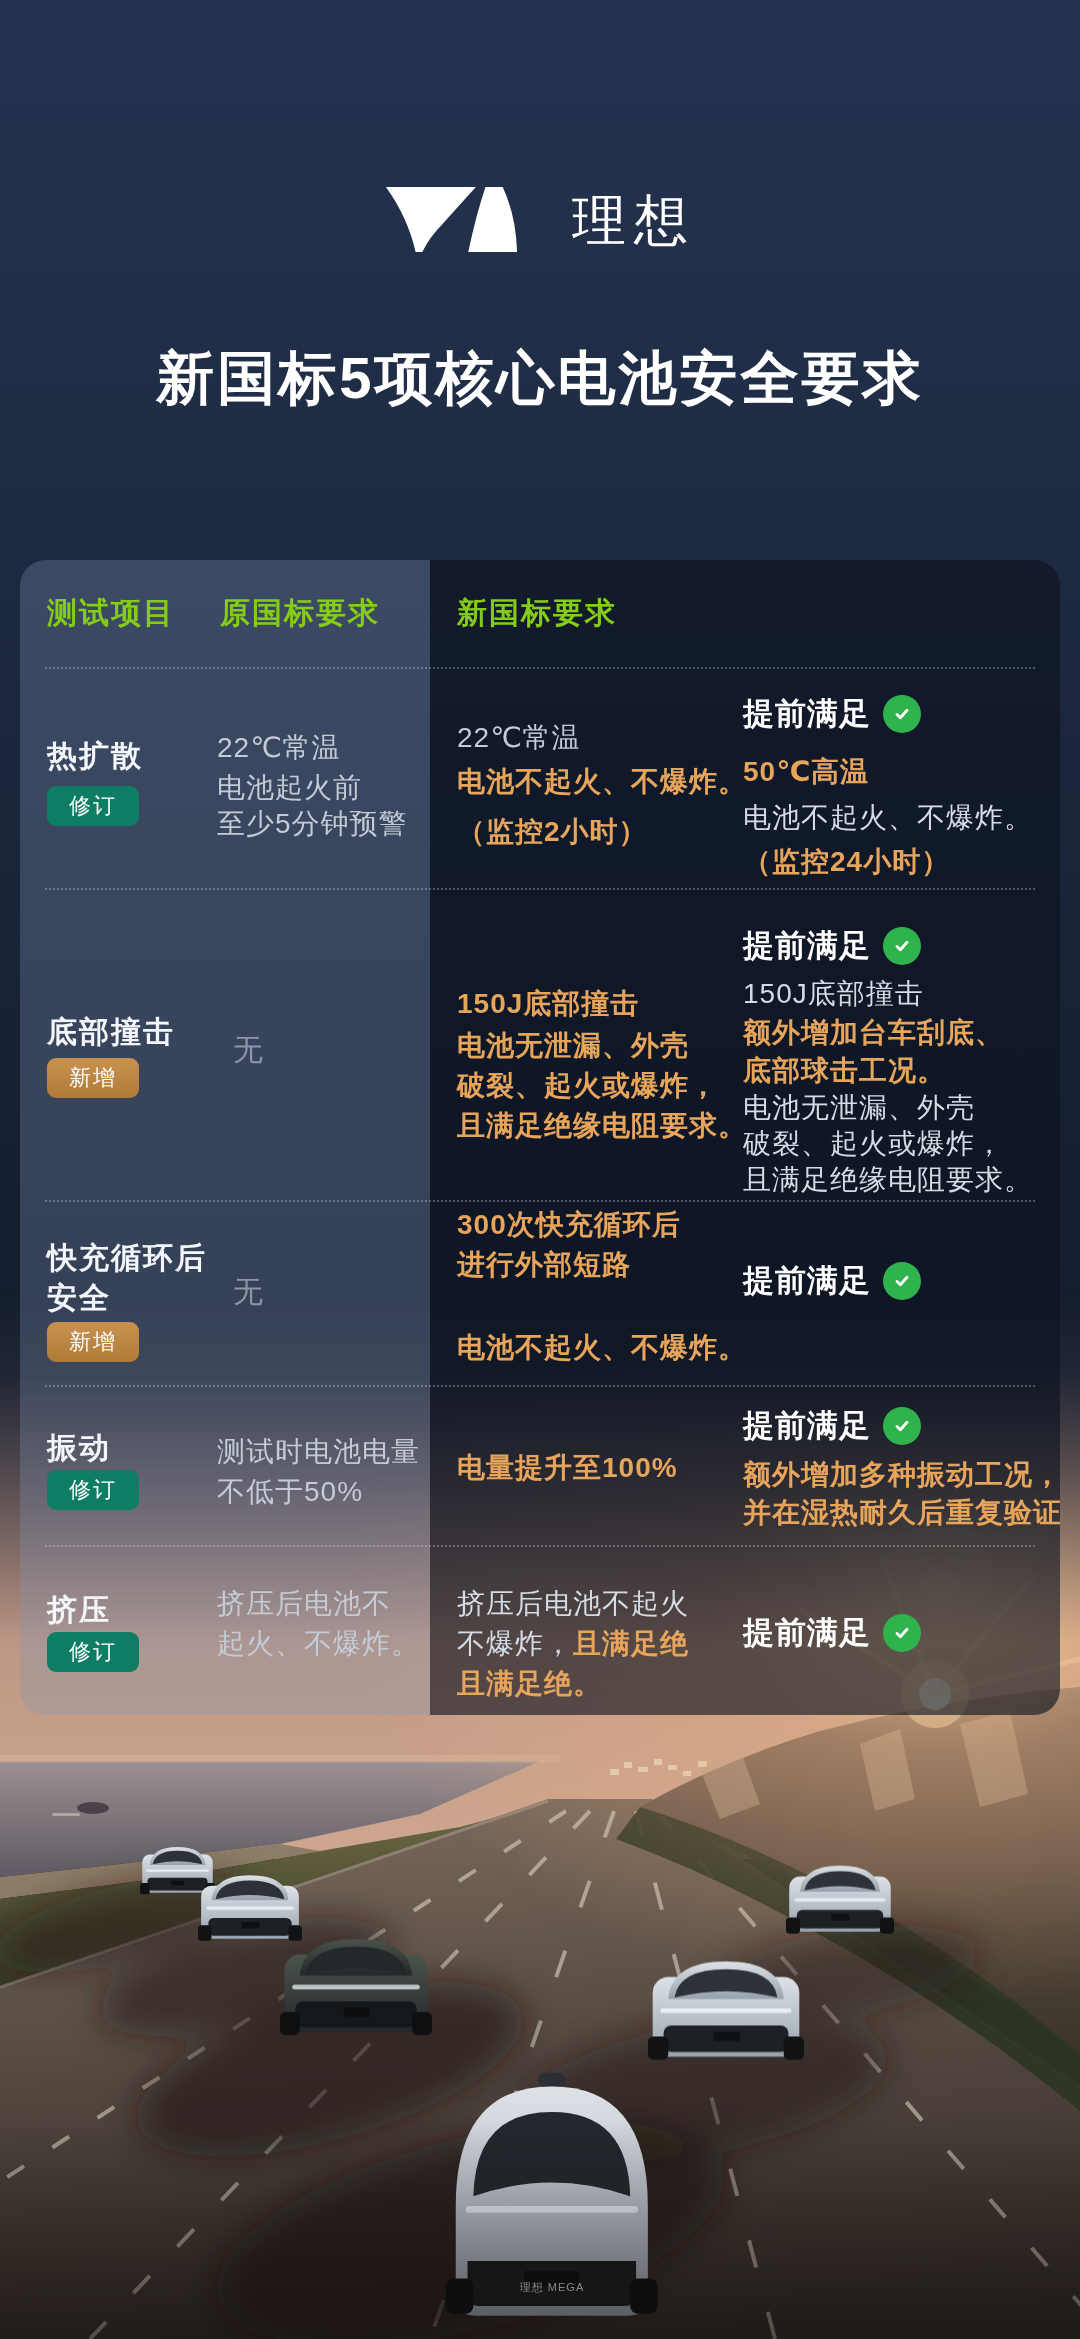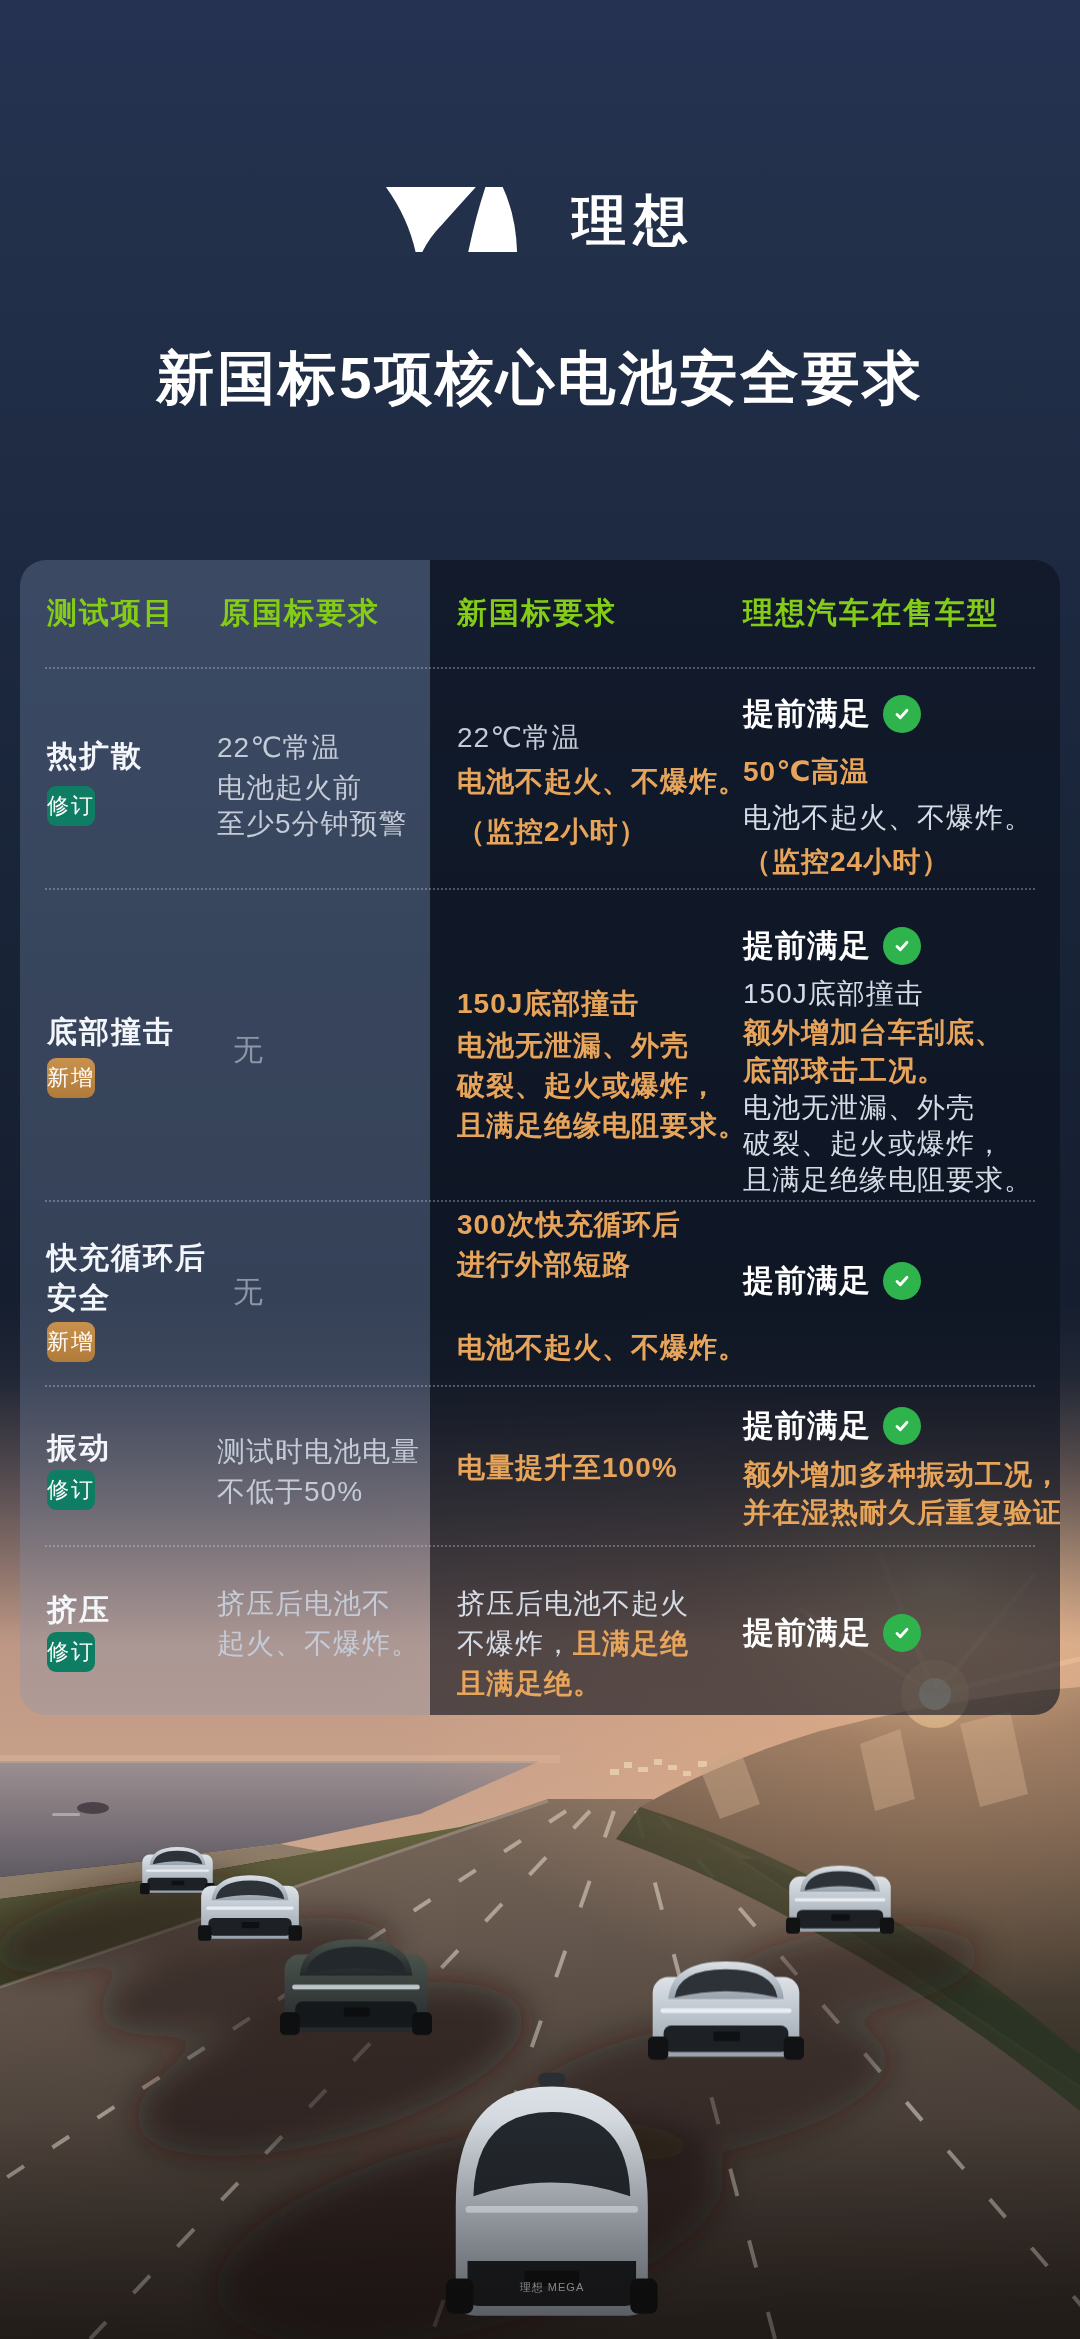--- a/index.html
+++ b/index.html
@@ -8,21 +8,21 @@
 
   
   .bg-top{position:absolute;left:0;top:0;width:1080px;height:1300px;
     background:linear-gradient(180deg,#253252 0%,#22304a 18%,#1d2940 45%,#182336 75%,#151e2f 100%);}
   .scene{position:absolute;left:0;top:1299px;}
   .photo-fade{position:absolute;left:0;top:1299px;width:1080px;height:345px;
     background:linear-gradient(180deg,rgba(21,30,47,1) 0%,rgba(21,30,47,.92) 22%,rgba(21,30,47,.55) 55%,rgba(21,30,47,0) 100%);}
 
   
   .logo{position:absolute;left:0;top:185px;width:1080px;display:flex;justify-content:center;align-items:center;gap:26px;}
-  .logo-word{font-size:54px;font-weight:700;color:#ffffff;letter-spacing:8px;line-height:70px;margin-left:28px;}
+  .logo-word{font-size:54px;font-weight:400;color:#ffffff;letter-spacing:8px;line-height:70px;margin-left:28px;}
 
   
   .title{position:absolute;left:0;top:328px;width:1080px;text-align:center;color:#ffffff;
     font-size:58px;font-weight:700;line-height:99px;letter-spacing:3px;}
 
   
   .card{position:absolute;left:20px;top:560px;width:1040px;height:1155px;border-radius:26px;overflow:hidden;}
   .panel-left{position:absolute;left:0;top:0;width:410px;height:1155px;background:rgba(130,148,182,.30);}
   .panel-right{position:absolute;left:410px;top:0;width:630px;height:1155px;background:rgba(12,18,31,.62);}
   .sep{position:absolute;left:25px;right:25px;height:0;border-top:2px dotted rgba(205,216,235,.33);}
@@ -31,21 +31,21 @@
   .c1{left:27px;} .c2{left:197px;} .c3{left:437px;} .c4{left:723px;}
   .f-head{font-size:30px;font-weight:700;color:#84cc16;letter-spacing:2px;}
   .f-item{font-size:30px;font-weight:700;color:#f3f6fa;line-height:40px;letter-spacing:2px;}
   .f-gray{font-size:28px;color:#c4cbd6;line-height:36px;}
   .f-gray40{font-size:28px;color:#c4cbd6;line-height:40px;}
   .f-dim{font-size:30px;color:#8d95a6;}
   .f-or{font-size:28px;font-weight:700;color:#E7A45B;line-height:40px;}
   .f-or38{font-size:28px;font-weight:700;color:#E7A45B;line-height:38px;}
   .f-light{font-size:28px;color:#d5dbe4;line-height:36px;}
   .f-light40{font-size:28px;color:#d5dbe4;line-height:40px;}
-  .badge{display:inline-block;font-size:22px;color:#ffffff;padding:5px 0;border-radius:9px;letter-spacing:2px;}
+  .badge{display:inline-block;font-size:22px;color:#ffffff;padding:5px 22px;border-radius:9px;letter-spacing:2px;}
   .badge.revised{background:#0E7D63;}
   .badge.added{background:linear-gradient(180deg,#C8924E,#B07A39);}
   .status{display:flex;align-items:center;gap:12px;font-size:31px;font-weight:700;color:#ffffff;}
   .check{width:38px;height:38px;border-radius:50%;background:#2FB44D;display:flex;align-items:center;justify-content:center;flex:none;}
 </style>
 </head>
 <body>
 
 <div class="canvas">
 
@@ -214,21 +214,20 @@
     <div>新国标5项核心电池安全要求</div>
   </div>
 
   <div class="card">
     <div class="panel-left"></div>
     <div class="panel-right"></div>
 
     <div class="cell c1 f-head" style="top:33px">测试项目</div>
     <div class="cell c2 f-head" style="top:33px;left:200px">原国标要求</div>
     <div class="cell c3 f-head" style="top:33px">新国标要求</div>
-    <div class="cell c4 f-head" style="top:33px">理想汽车在售车型</div>
 
     <div class="sep" style="top:107px"></div>
     <div class="sep" style="top:328px"></div>
     <div class="sep" style="top:640px"></div>
     <div class="sep" style="top:825px"></div>
     <div class="sep" style="top:985px"></div>
 
     <div class="cell c1 f-item" style="top:176px">热扩散</div>
     <div class="cell c1" style="top:226px"><span class="badge revised">修订</span></div>
     <div class="cell c2 f-gray40" style="top:168px">22℃常温</div>

